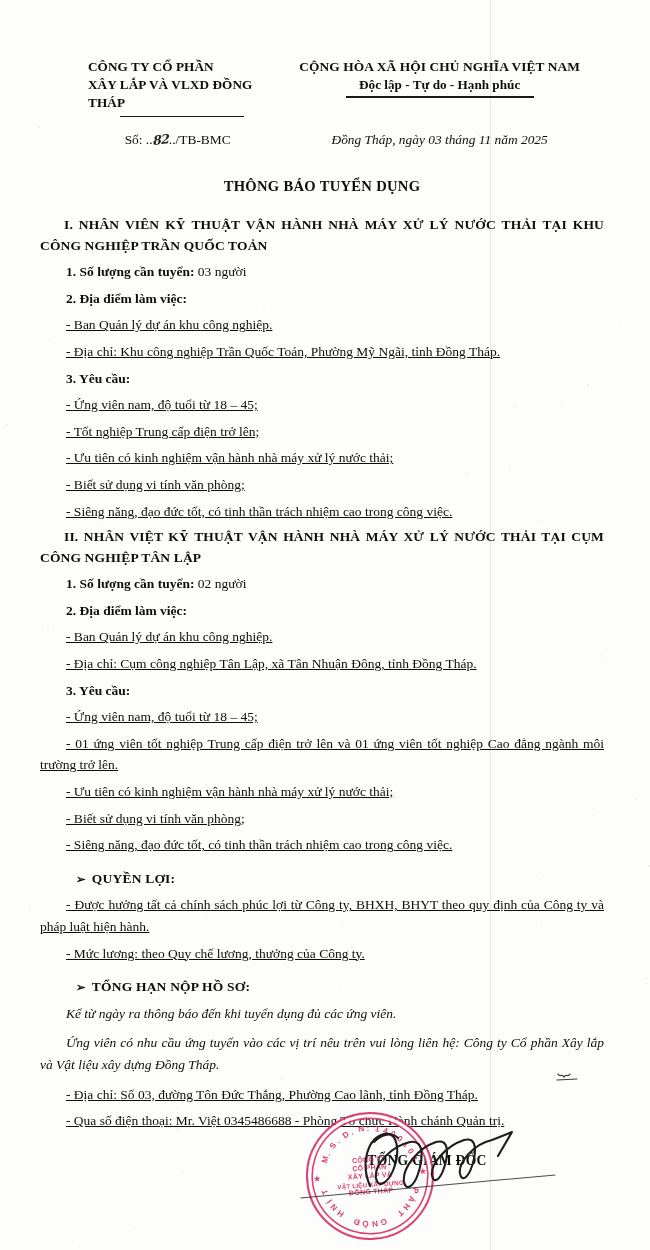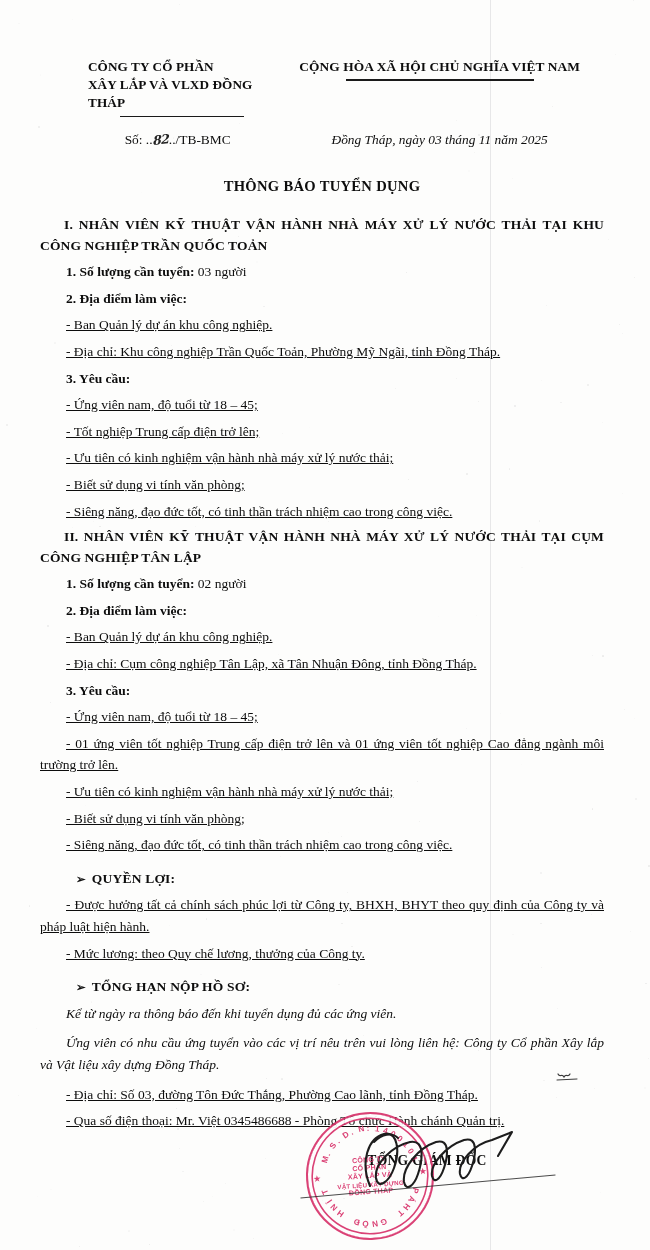--- a/index.html
+++ b/index.html
@@ -286,20 +286,21 @@
   <div class="content">
 
     <div class="masthead">
       <div class="mast-left">
         <div class="org-name">CÔNG TY CỔ PHẦN</div>
         <div class="org-name">XÂY LẮP VÀ VLXD ĐỒNG THÁP</div>
         <div class="rule left"></div>
       </div>
       <div class="mast-right">
         <div class="nation">CỘNG HÒA XÃ HỘI CHỦ NGHĨA VIỆT NAM</div>
+        <div class="motto">Độc lập - Tự do - Hạnh phúc</div>
         <div class="rule right"></div>
       </div>
     </div>
 
     <div class="subline">
       <div class="docnum"><span>Số: ..</span><span class="hand">82</span><span>../TB-BMC</span></div>
       <div class="datestamp">Đồng Tháp, ngày 03 tháng 11 năm 2025</div>
     </div>
 
     <div class="doc-title">THÔNG BÁO TUYỂN DỤNG</div>
@@ -313,21 +314,21 @@
       <div class="num-head">2. Địa điểm làm việc:</div>
       <div class="bullet">- Ban Quản lý dự án khu công nghiệp.</div>
       <div class="bullet">- Địa chỉ: Khu công nghiệp Trần Quốc Toản, Phường Mỹ Ngãi, tỉnh Đồng Tháp.</div>
       <div class="num-head">3. Yêu cầu:</div>
       <div class="bullet">- Ứng viên nam, độ tuổi từ 18 – 45;</div>
       <div class="bullet">- Tốt nghiệp Trung cấp điện trở lên;</div>
       <div class="bullet">- Ưu tiên có kinh nghiệm vận hành nhà máy xử lý nước thải;</div>
       <div class="bullet">- Biết sử dụng vi tính văn phòng;</div>
       <div class="bullet">- Siêng năng, đạo đức tốt, có tinh thần trách nhiệm cao trong công việc.</div>
 
-      <div class="sec-head">II. NHÂN VIÊN KỸ THUẬT VẬN HÀNH NHÀ MÁY XỬ LÝ NƯỚC THẢI TẠI CỤM CÔNG NGHIỆP TÂN LẬP</div>
+      <div class="sec-head">II. NHÂN VIỆT KỸ THUẬT VẬN HÀNH NHÀ MÁY XỬ LÝ NƯỚC THẢI TẠI CỤM CÔNG NGHIỆP TÂN LẬP</div>
       <div class="num-head"><span>1. Số lượng cần tuyển:</span>
         <span class="val">02 người</span></div>
       <div class="num-head">2. Địa điểm làm việc:</div>
       <div class="bullet">- Ban Quản lý dự án khu công nghiệp.</div>
       <div class="bullet">- Địa chỉ: Cụm công nghiệp Tân Lập, xã Tân Nhuận Đông, tỉnh Đồng Tháp.</div>
       <div class="num-head">3. Yêu cầu:</div>
       <div class="bullet">- Ứng viên nam, độ tuổi từ 18 – 45;</div>
       <div class="bullet">- 01 ứng viên tốt nghiệp Trung cấp điện trở lên và 01 ứng viên tốt nghiệp Cao đẳng ngành môi trường trở lên.</div>
       <div class="bullet">- Ưu tiên có kinh nghiệm vận hành nhà máy xử lý nước thải;</div>
       <div class="bullet">- Biết sử dụng vi tính văn phòng;</div>

